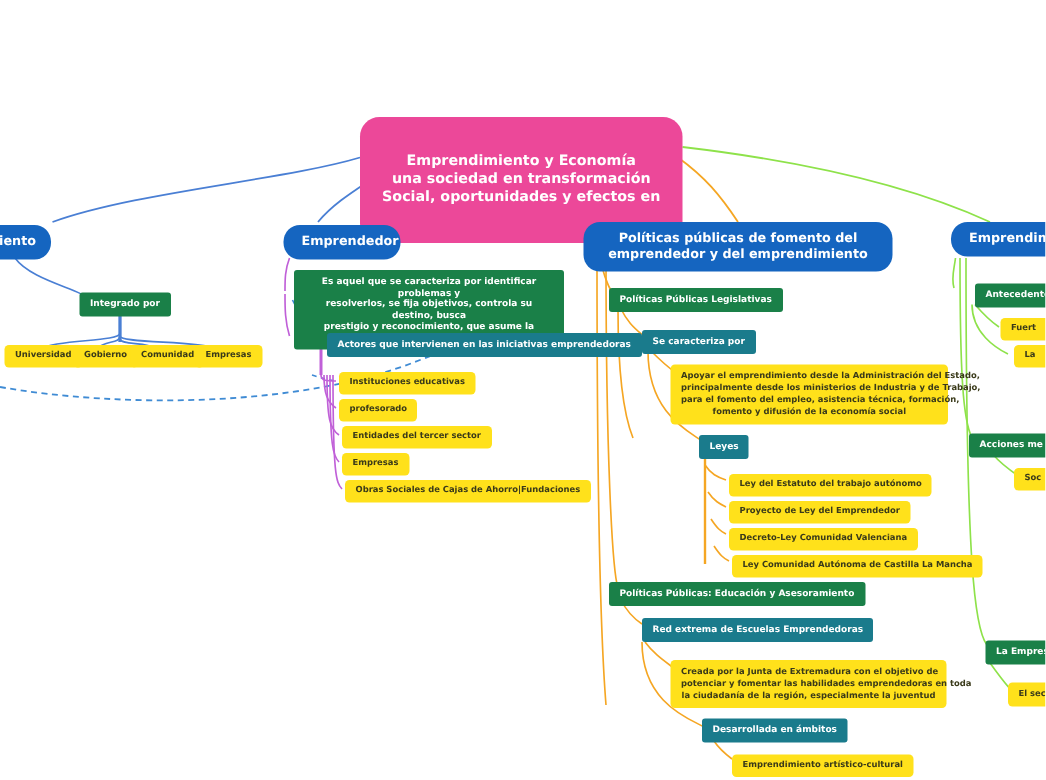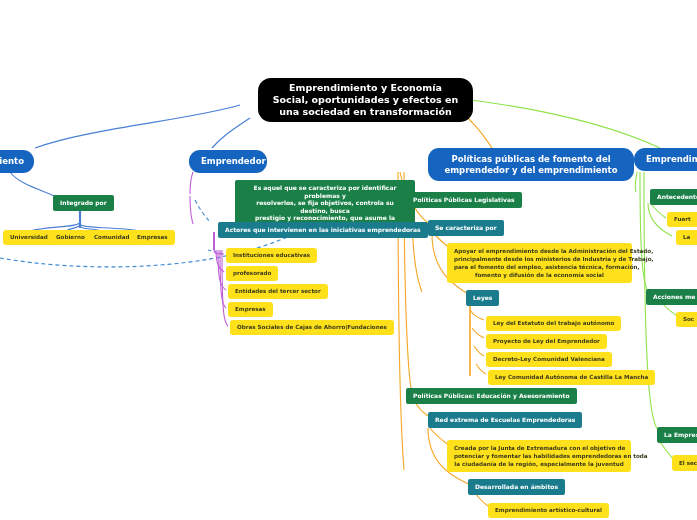--- a/index.html
+++ b/index.html
@@ -25,32 +25,31 @@
     height: 520px;
     pointer-events: none;
   }
   .node {
     position: absolute;
     box-sizing: border-box;
     text-align: center;
     line-height: 1.25;
     white-space: nowrap;
   }
-  .node.wrap { white-space: normal; margin-left: 39px; }
+  .node.wrap { white-space: normal; }
 
   
   .n-root {
-    background: #000000;
+    background: #ec4899;
     color: #ffffff;
     font-weight: bold;
     font-size: 9.5px;
     border-radius: 13px;
-    padding: 4px 14px;
+    padding: 24px 14px;
     text-align: center;
-    margin-left: 18px;
   }
   
   .n-blue {
     background: #1565c0;
     color: #ffffff;
     font-weight: bold;
     font-size: 8.5px;
     border-radius: 11px;
     padding: 6px 12px;
   }
@@ -146,22 +145,22 @@
     <path d="M640,172 C640,250 642,280 648,292" fill="none" stroke="#8ee24a" stroke-width="1.1"></path>
     <path d="M644,172 C644,380 650,420 658,430" fill="none" stroke="#8ee24a" stroke-width="1.1"></path>
     <path d="M650,203 C656,210 660,214 666,218" fill="none" stroke="#8ee24a" stroke-width="1.1"></path>
     <path d="M648,203 C648,222 664,232 672,236" fill="none" stroke="#8ee24a" stroke-width="1.1"></path>
     <path d="M662,303 C668,310 674,314 680,318" fill="none" stroke="#8ee24a" stroke-width="1.1"></path>
     <path d="M660,442 C666,450 670,456 676,462" fill="none" stroke="#8ee24a" stroke-width="1.1"></path>
   </svg>
 
   <div class="node n-root" style="left:240px; top:78px; width:215px;">
     <div>Emprendimiento y Economía</div>
+    <div>una sociedad en transformación</div>
     <div>Social, oportunidades y efectos en</div>
-    <div>una sociedad en transformación</div>
   </div>
 
   <div class="node n-blue" style="left:-28px; top:150px; width:62px; text-align:right; padding-right:10px;">
     <span>miento</span>
   </div>
 
   <div class="node n-green" style="left:53px; top:195px;">
     <span>Integrado por</span>
   </div>
 

